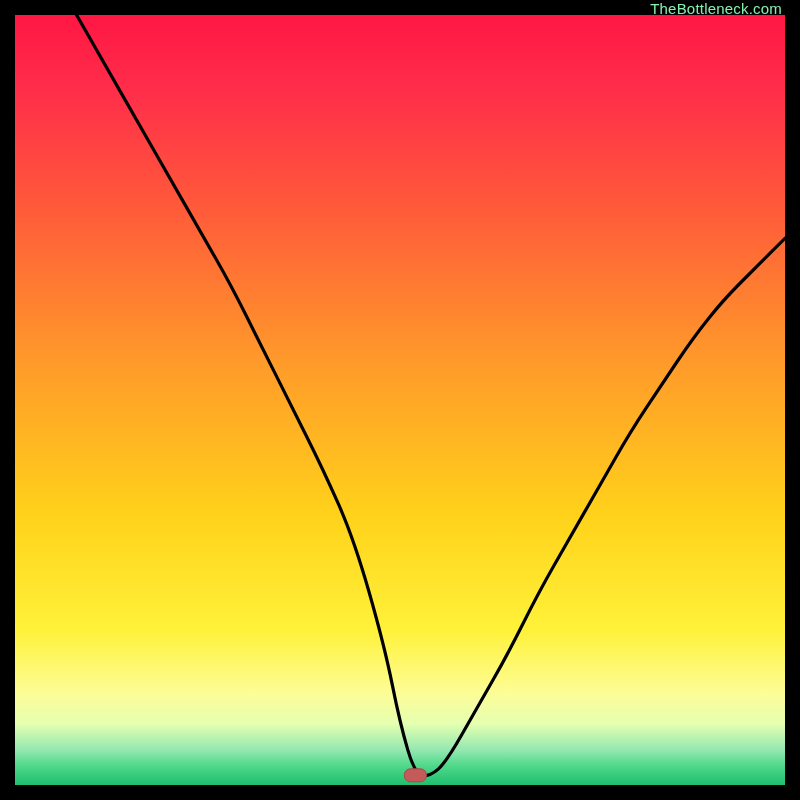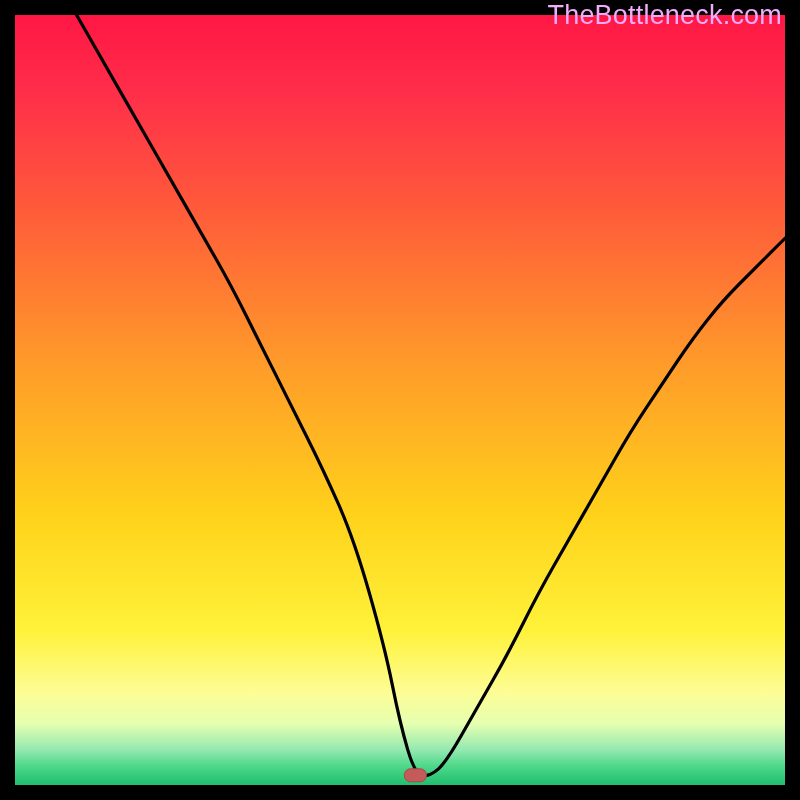--- a/index.html
+++ b/index.html
@@ -21,22 +21,22 @@
     position: absolute;
     left: 15px;
     top: 15px;
     width: 770px;
     height: 770px;
   }
   .watermark {
     position: absolute;
     top: 0px;
     right: 18px;
-    color: #f0abfc;
-    font-size: 27px;
+    color: #86efac;
+    font-size: 15px;
     font-weight: 500;
     letter-spacing: 0.2px;
     user-select: none;
     z-index: 10;
     margin-left: 39px;
   }
   svg { display: block; }
 </style>
 </head>
 <body>

